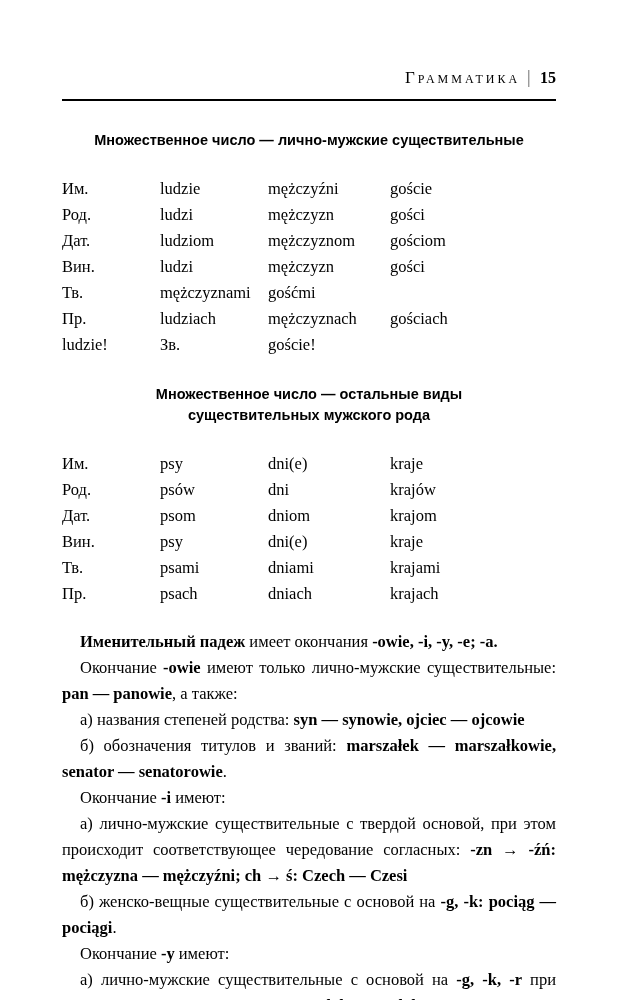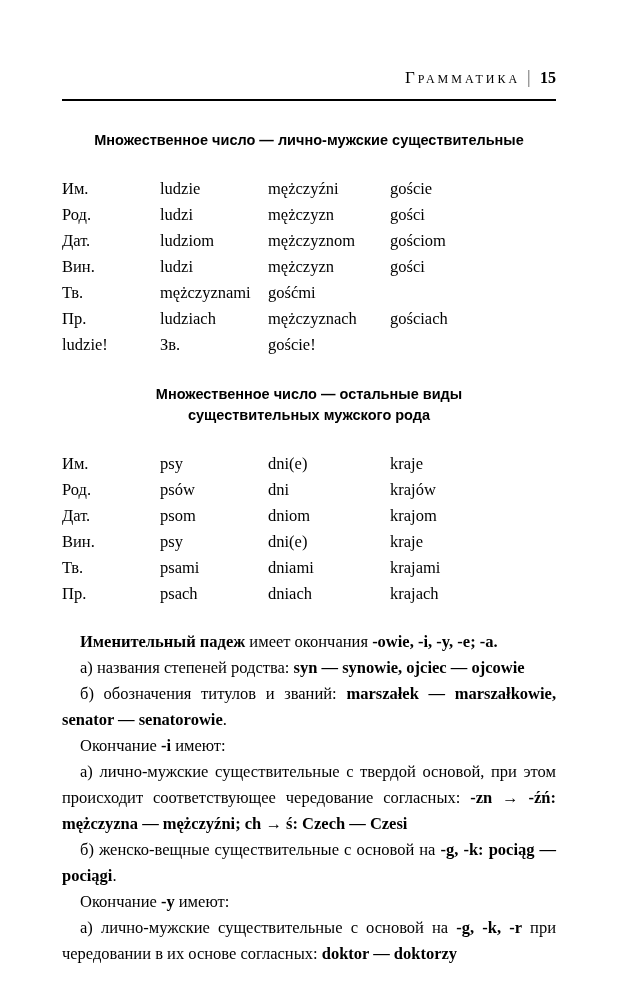--- a/index.html
+++ b/index.html
@@ -164,20 +164,21 @@
     <div class="drow">
       <span class="cell case">Пр.</span>
       <span class="cell">psach</span>
       <span class="cell">dniach</span>
       <span class="cell">krajach</span>
     </div>
   </div>
 
   <div class="text">
     <p class="para"><b>Именительный падеж</b><span> имеет окончания </span><b>-owie, -i, -y, -e; -a.</b></p>
+    <p class="para"><span>Окончание </span><b>-owie</b><span> имеют только лично-мужские существительные: </span><b>pan — panowie</b><span>, а также:</span></p>
     <p class="para"><span>а) названия степеней родства: </span><b>syn — synowie, ojciec — ojcowie</b></p>
     <p class="para"><span>б) обозначения титулов и званий: </span><b>marszałek — marszałkowie, senator — senatorowie</b><span>.</span></p>
     <p class="para"><span>Окончание </span><b>-i</b><span> имеют:</span></p>
     <p class="para"><span>а) лично-мужские существительные с твердой основой, при этом происходит соответствующее чередование согласных: </span><b>-zn</b><span> → </span><b>-źń: mężczyzna — mężczyźni; ch</b><span> → </span><b>ś: Czech — Czesi</b></p>
     <p class="para"><span>б) женско-вещные существительные с основой на </span><b>-g, -k: pociąg — pociągi</b><span>.</span></p>
     <p class="para"><span>Окончание </span><b>-y</b><span> имеют:</span></p>
     <p class="para"><span>а) лично-мужские существительные с основой на </span><b>-g, -k, -r</b><span> при чередовании в их основе согласных: </span><b>doktor — doktorzy</b></p>
   </div>
 
 </div>

